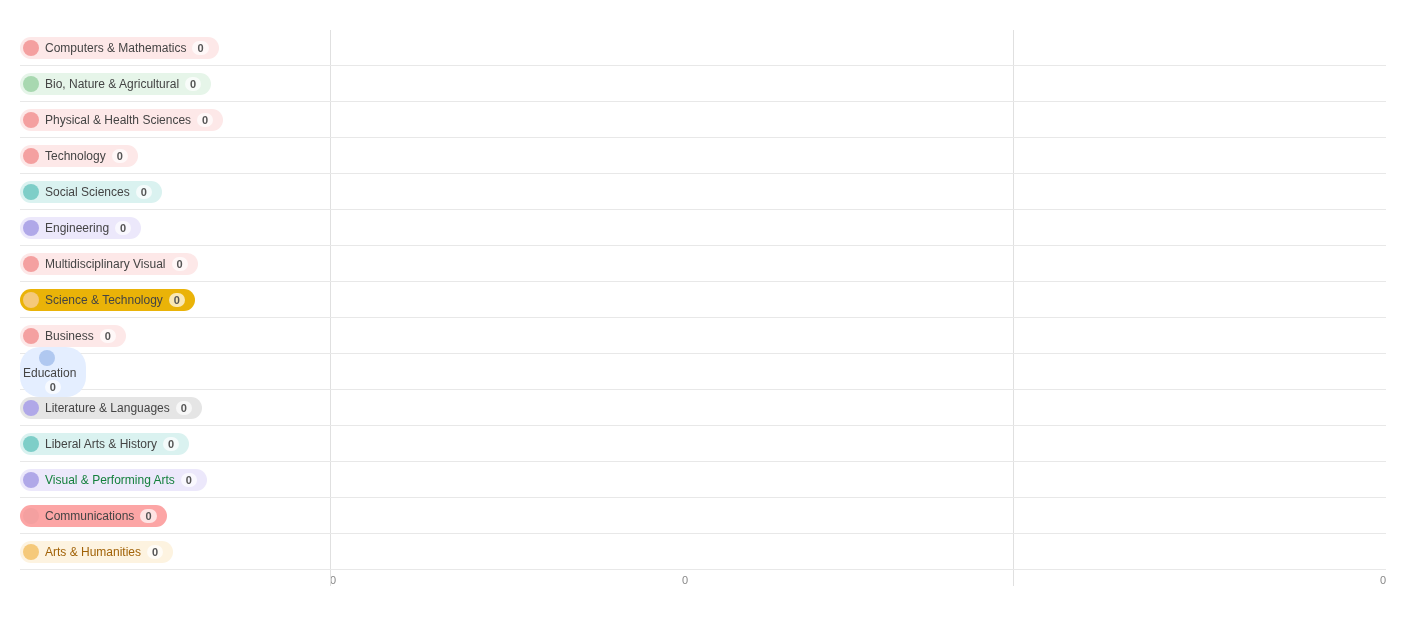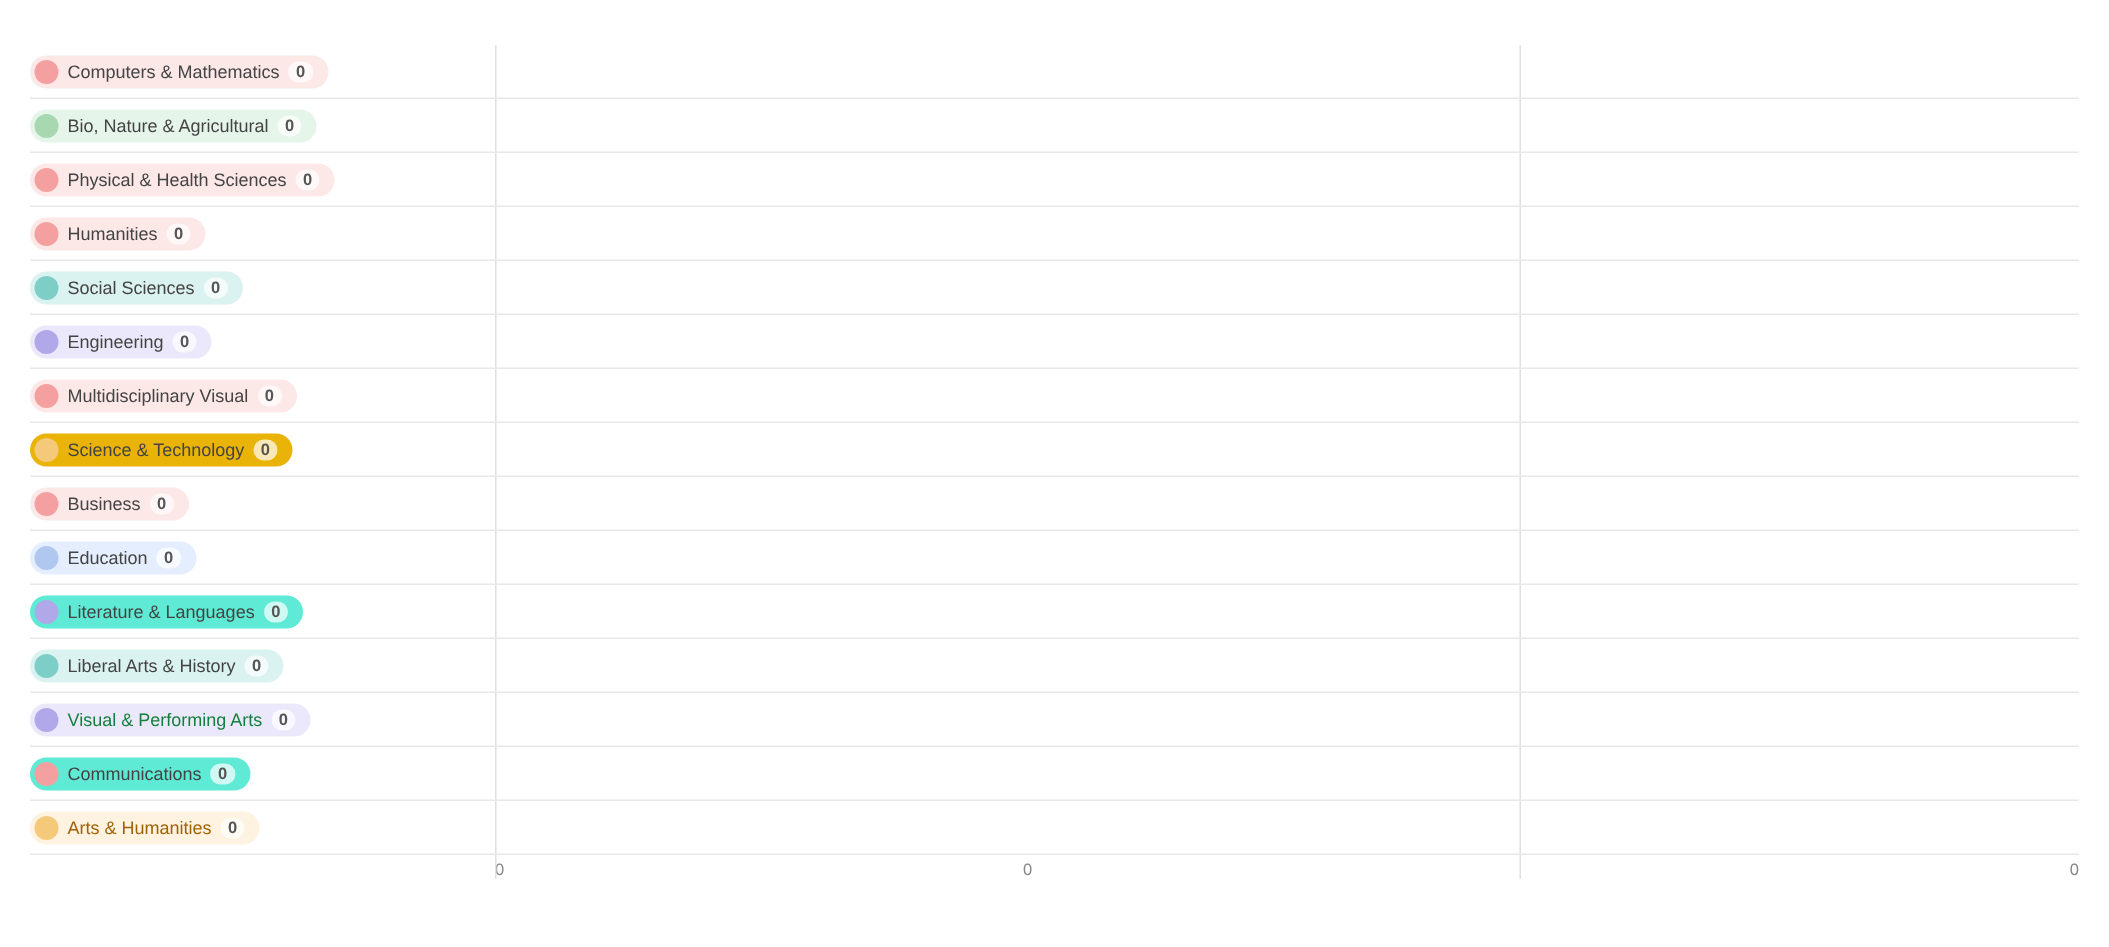--- a/index.html
+++ b/index.html
@@ -160,21 +160,21 @@
           </div>
         </div>
         <div class="bar-track">
           <div class="bar-fill" style="background: rgb(244, 160, 160); width: 0px;"></div>
         </div>
       </div>
       <div class="bar-row">
         <div class="bar-label-area">
           <div class="pill" style="background: rgb(253, 232, 232);">
             <div class="pill-dot" style="background: rgb(244, 160, 160);"></div>
-            <span style="font-size: 12px; color: rgb(68, 68, 68);">Humanities</span>
+            <span style="font-size: 12px; color: rgb(68, 68, 68);">Technology</span>
             <span class="pill-value">0</span>
           </div>
         </div>
         <div class="bar-track">
           <div class="bar-fill" style="background: rgb(244, 160, 160); width: 0px;"></div>
         </div>
       </div>
       <div class="bar-row">
         <div class="bar-label-area">
           <div class="pill" style="background: rgb(218, 242, 240);">
@@ -230,33 +230,33 @@
             <span style="font-size: 12px; color: rgb(68, 68, 68);">Business</span>
             <span class="pill-value">0</span>
           </div>
         </div>
         <div class="bar-track">
           <div class="bar-fill" style="background: rgb(244, 160, 160); width: 0px;"></div>
         </div>
       </div>
       <div class="bar-row">
         <div class="bar-label-area">
-          <div class="pill" style="background: rgb(228, 238, 255);">
+          <div class="pill" style="background: rgb(228, 238, 255); flex-direction: column;">
             <div class="pill-dot" style="background: rgb(176, 200, 240);"></div>
             <span style="font-size: 12px; color: rgb(68, 68, 68);">Education</span>
             <span class="pill-value">0</span>
           </div>
         </div>
         <div class="bar-track">
           <div class="bar-fill" style="background: rgb(176, 200, 240); width: 0px;"></div>
         </div>
       </div>
       <div class="bar-row">
         <div class="bar-label-area">
-          <div class="pill" style="background: #5eead4;">
+          <div class="pill" style="background: #e5e5e5;">
             <div class="pill-dot" style="background: rgb(176, 168, 232);"></div>
             <span style="font-size: 12px; color: rgb(68, 68, 68);">Literature &amp; Languages</span>
             <span class="pill-value">0</span>
           </div>
         </div>
         <div class="bar-track">
           <div class="bar-fill" style="background: rgb(176, 168, 232); width: 0px;"></div>
         </div>
       </div>
       <div class="bar-row">
@@ -278,21 +278,21 @@
             <span style="font-size: 12px; color: #15803d;">Visual &amp; Performing Arts</span>
             <span class="pill-value">0</span>
           </div>
         </div>
         <div class="bar-track">
           <div class="bar-fill" style="background: rgb(176, 168, 232); width: 0px;"></div>
         </div>
       </div>
       <div class="bar-row">
         <div class="bar-label-area">
-          <div class="pill" style="background: #5eead4;">
+          <div class="pill" style="background: #fca5a5;">
             <div class="pill-dot" style="background: rgb(244, 160, 160);"></div>
             <span style="font-size: 12px; color: rgb(68, 68, 68);">Communications</span>
             <span class="pill-value">0</span>
           </div>
         </div>
         <div class="bar-track">
           <div class="bar-fill" style="background: rgb(244, 160, 160); width: 0px;"></div>
         </div>
       </div>
       <div class="bar-row">

